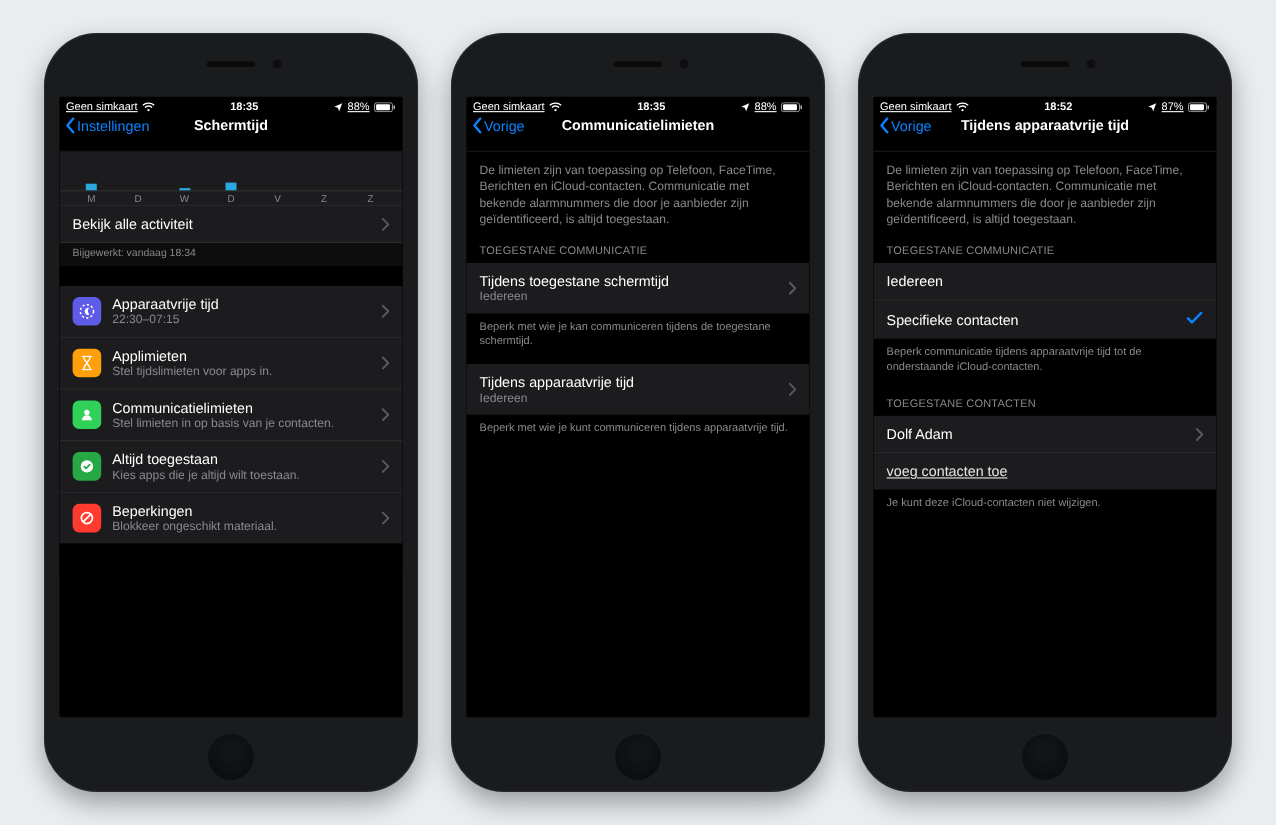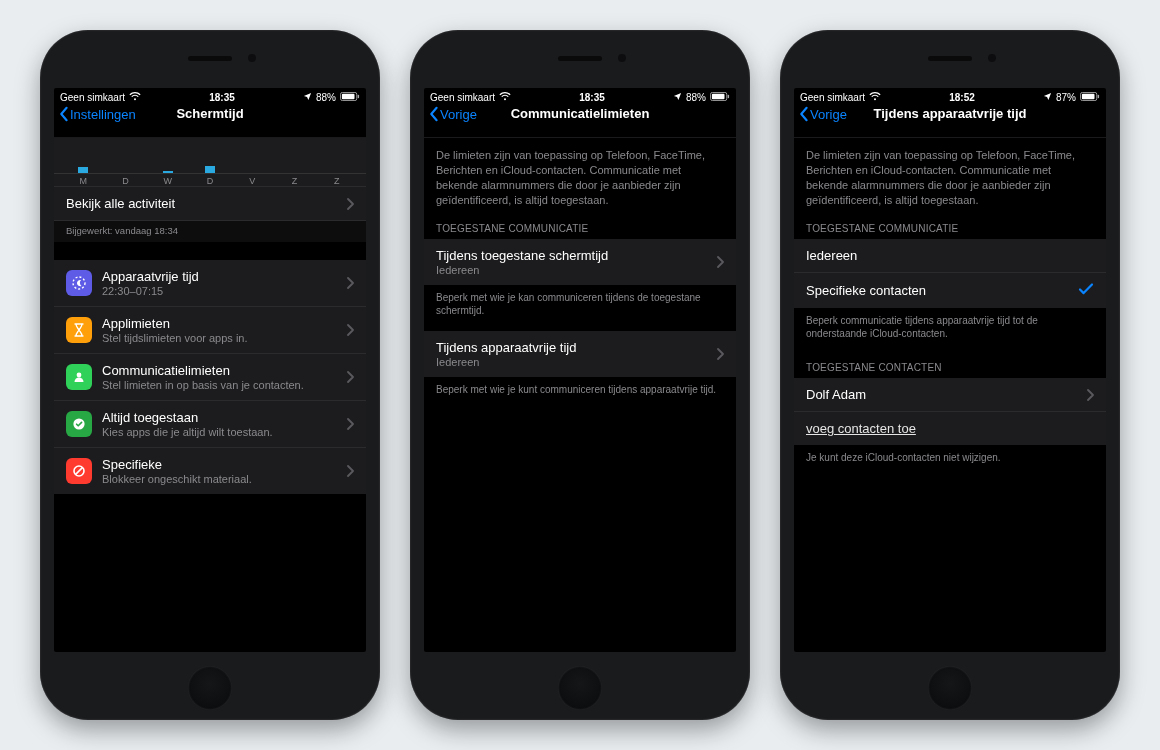--- a/index.html
+++ b/index.html
@@ -78,21 +78,21 @@
   
   .status {
     height: 18px;
     display: flex;
     align-items: center;
     justify-content: space-between;
     padding: 0 6px;
     font-size: 10px;
     color: #fff;
   }
-  .status .left, .status .right { display: flex; align-items: flex-start; gap: 4px; }
+  .status .left, .status .right { display: flex; align-items: center; gap: 4px; text-decoration: underline; }
   .wifi-icon svg, .battery svg, .loc-icon svg { display: block; }
   .time { font-weight: 600; }
   
   .nav {
     height: 32px;
     display: flex;
     justify-content: center;
     position: relative;
     border-bottom: 1px solid #1a1a1c;
     z-index: 2;
@@ -356,21 +356,21 @@
         </div>
 
         <div class="row">
           <div class="row-icon" style="background:#ff3b30">
             <svg width="14" height="14" viewBox="0 0 14 14">
                 <circle cx="7" cy="7" r="5" fill="none" stroke="#fff" stroke-width="1.6"></circle>
                 <line x1="3.6" y1="10.4" x2="10.4" y2="3.6" stroke="#fff" stroke-width="1.6"></line>
               </svg>
           </div>
           <div class="txt">
-            <div class="title-line">Specifieke</div>
+            <div class="title-line">Beperkingen</div>
             <div class="sub-line">Blokkeer ongeschikt materiaal.</div>
           </div>
           <span class="chev">
               <svg width="7" height="12" viewBox="0 0 7 12">
                 <path d="M1 1l5 5-5 5" stroke="#5a5a5e" stroke-width="1.8" fill="none" stroke-linecap="round" stroke-linejoin="round"></path>
               </svg>
             </span>
         </div>
 
         <div class="gap-24"></div>

